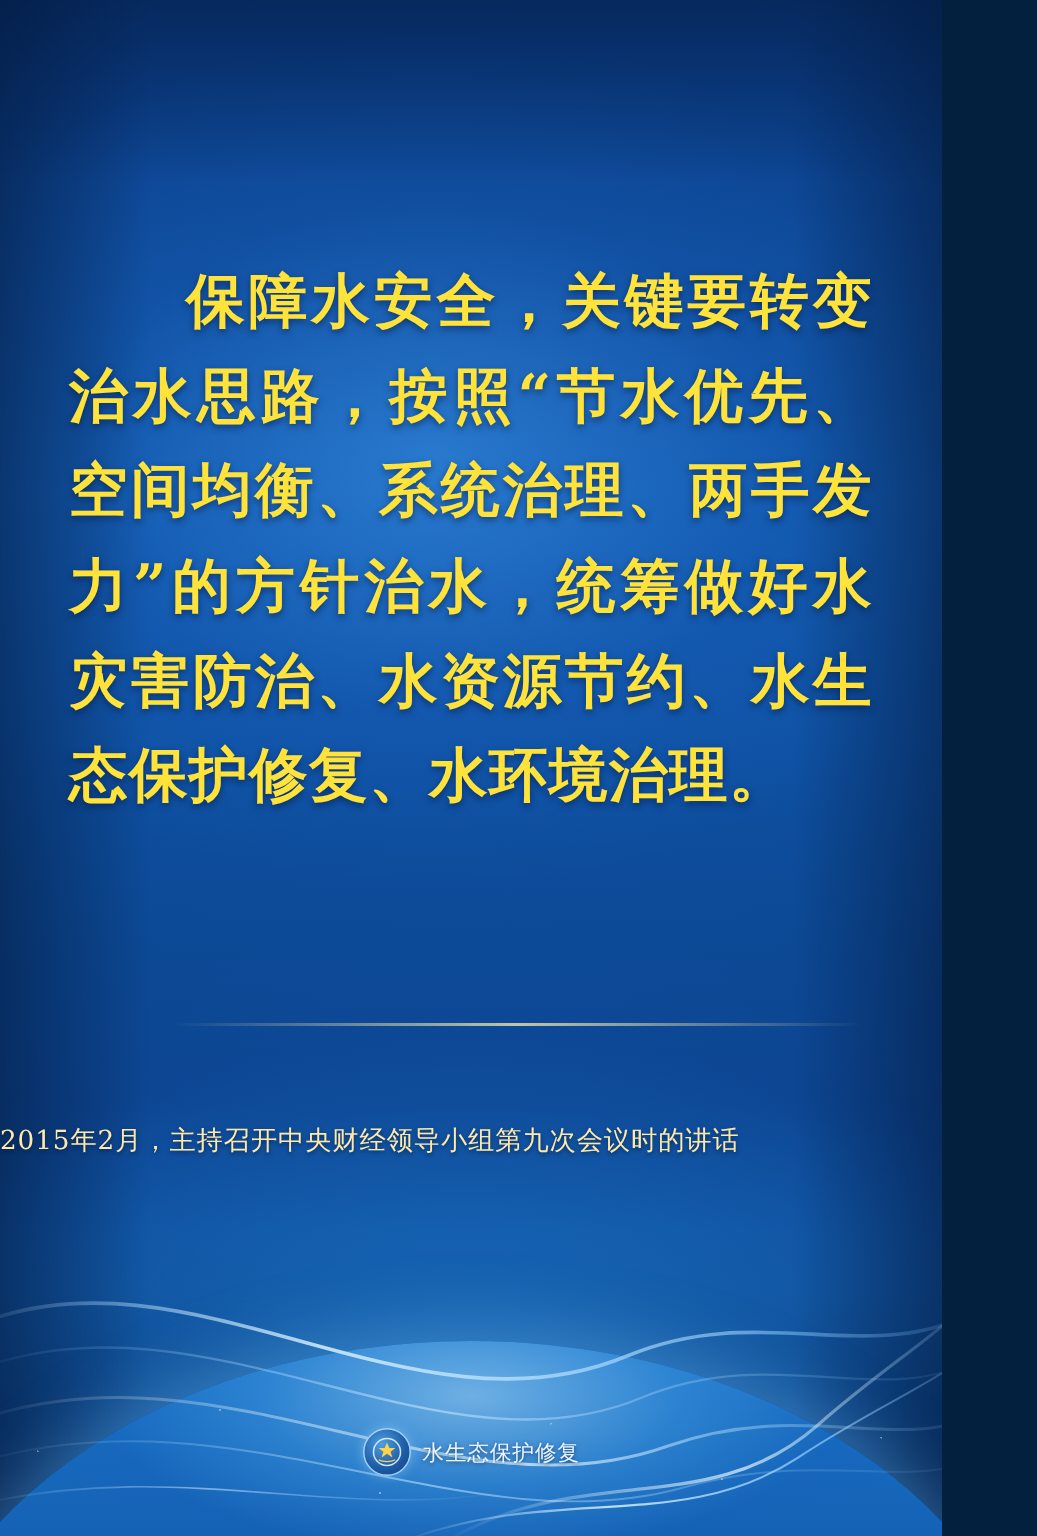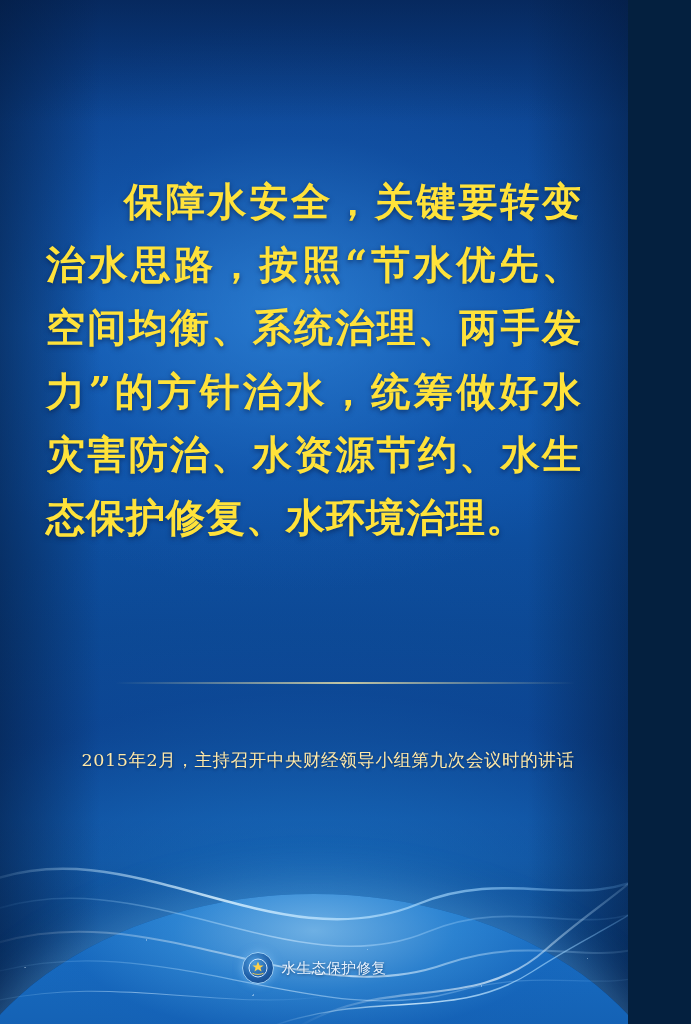--- a/index.html
+++ b/index.html
@@ -58,27 +58,25 @@
     height: 2px;
     background: linear-gradient(90deg, rgba(255,240,170,0) 0%, rgba(255,240,170,0.75) 50%, rgba(255,240,170,0) 100%);
   }
 
   
   .attribution {
     position: absolute;
     left: 0;
     right: 0;
     top: 748px;
-    text-align: center;
     color: #ffe9a8;
     font-size: 17.5px;
     letter-spacing: 0.6px;
     font-family: "DejaVu Serif", "Liberation Serif", serif;
     text-shadow: 0 1px 3px rgba(0,20,60,0.6);
-    padding-left: 28px;
   }
 
   
   .bottom-scene {
     position: absolute;
     left: 0;
     right: 0;
     bottom: 0;
     height: 260px;
     overflow: hidden;

